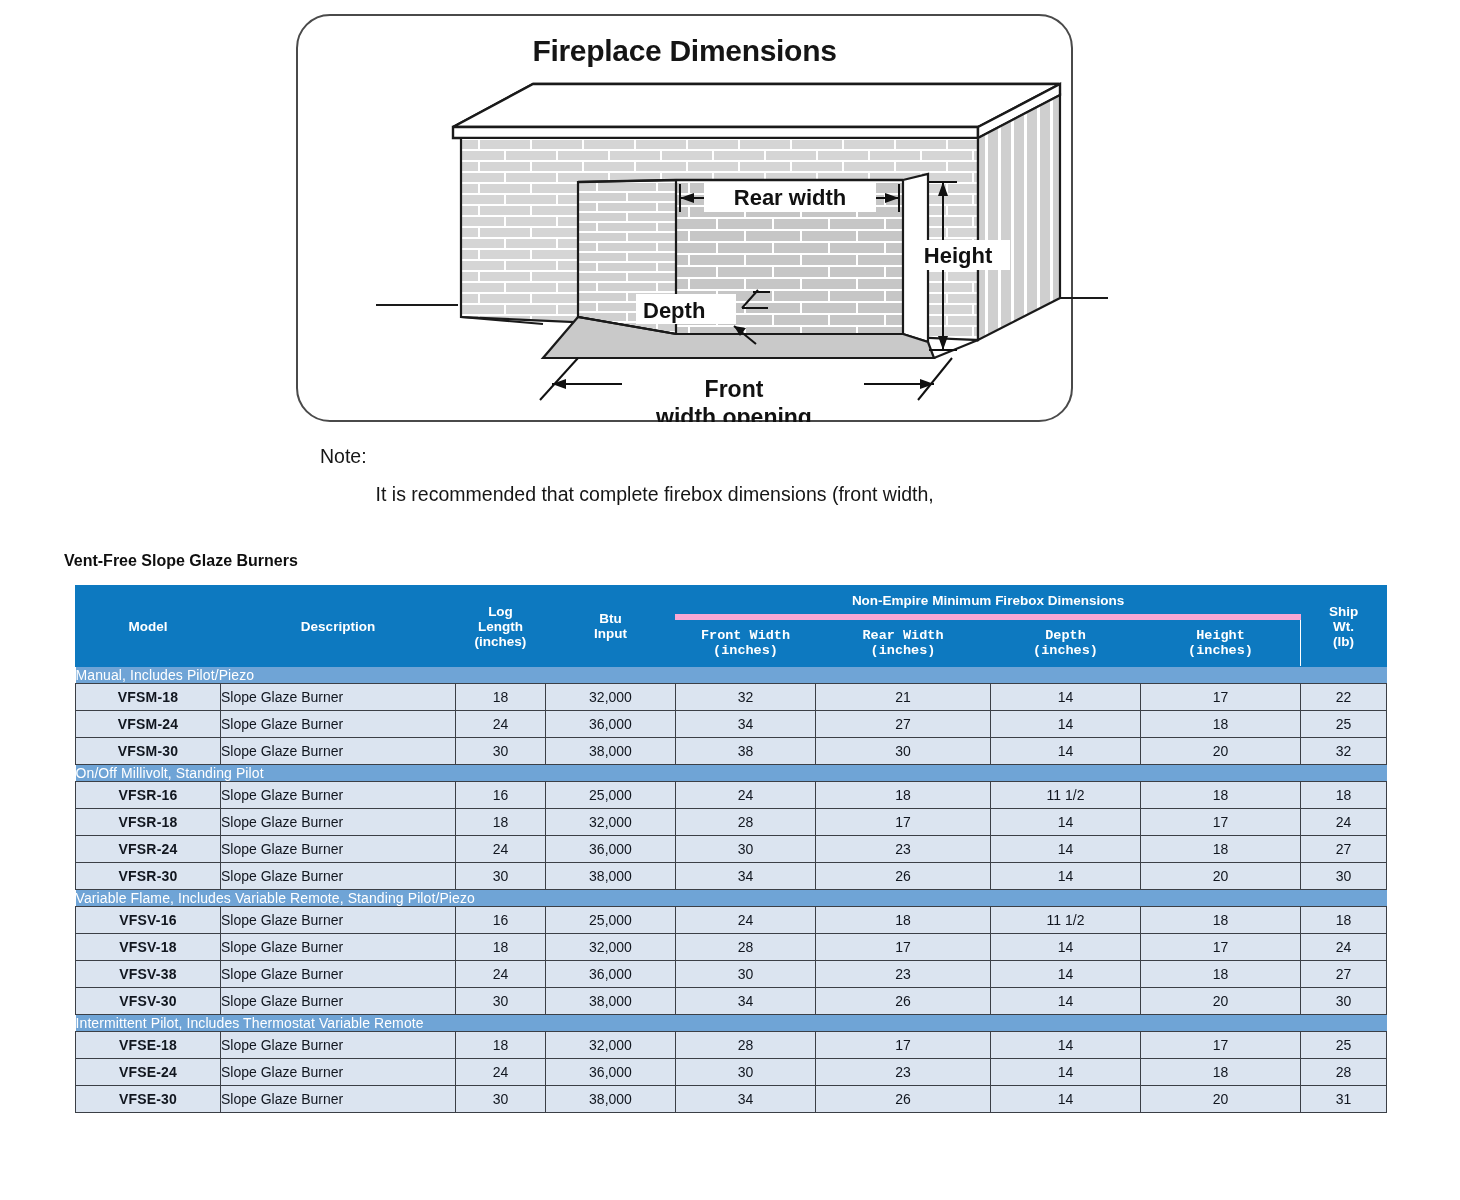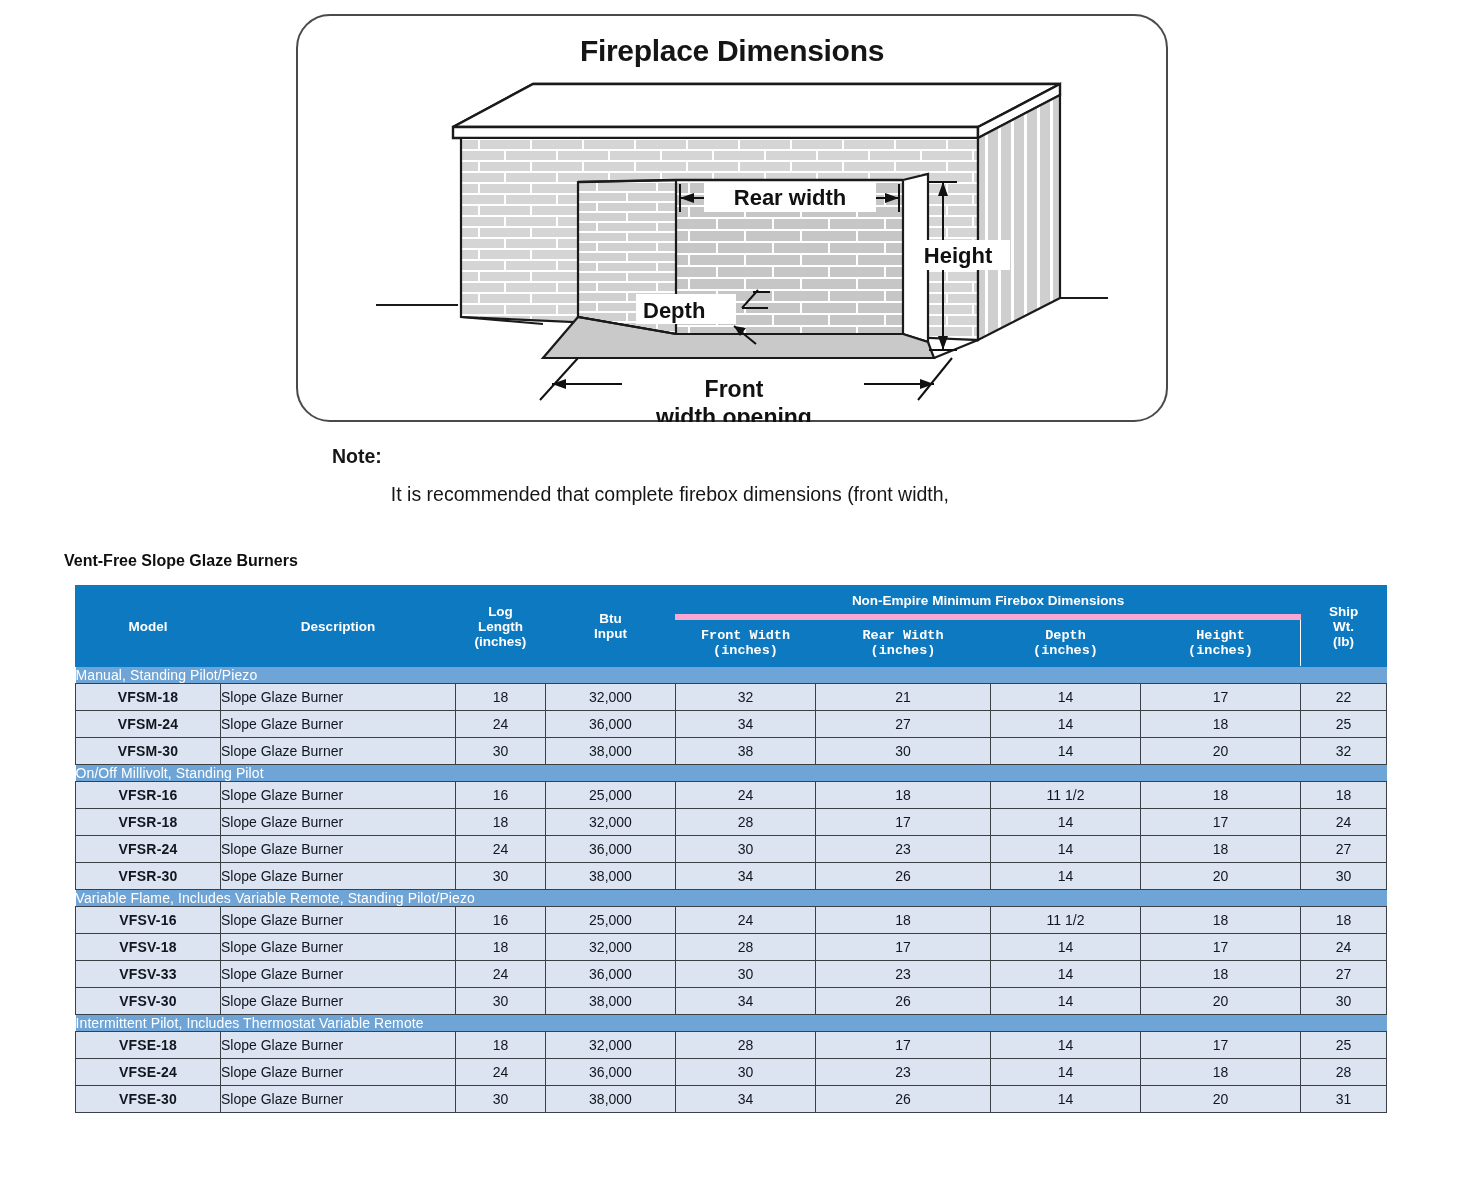--- a/index.html
+++ b/index.html
@@ -14,21 +14,21 @@
     font-family: "Liberation Sans", sans-serif;
     color: #1a1a1a;
     overflow: hidden;
   }
 
   
   #diagram-panel {
     position: absolute;
     left: 296px;
     top: 14px;
-    width: 872px;
+    width: 777px;
     height: 408px;
     border: 2px solid #4a4a4a;
     border-radius: 34px;
     background: #ffffff;
     box-sizing: border-box;
   }
   #diagram-title {
     position: absolute;
     left: 0;
     right: 0;
@@ -51,23 +51,22 @@
   #note-block {
     position: absolute;
     left: 320px;
     top: 443px;
     width: 880px;
     font-size: 19.5px;
     line-height: 27px;
     color: #161616;
   }
   #note-label {
-    font-weight: bold;
+    font-weight: normal;
     margin-right: 9px;
-    margin-left: 12px;
   }
   #note-text-wrap {
     display: flex;
   }
   #note-body-col {
     flex: 1;
     margin-top: 38px;
   }
 
   
@@ -330,21 +329,21 @@
         <div>(inches)</div>
       </th>
       <th class="hdr sub split-left">
         <div>Height</div>
         <div>(inches)</div>
       </th>
     </tr>
   </thead>
   <tbody id="table-body">
       <tr class="grouprow">
-        <td class="grouphdr" colspan="9">Manual, Standing Pilot/Piezo</td>
+        <td class="grouphdr" colspan="9">Manual, Includes Pilot/Piezo</td>
       </tr>
       <tr class="drow">
         <td class="model">VFSM-18</td>
         <td class="desc">Slope Glaze Burner</td>
         <td>18</td>
         <td>32,000</td>
         <td>32</td>
         <td>21</td>
         <td>14</td>
         <td>17</td>
@@ -438,21 +437,21 @@
         <td class="desc">Slope Glaze Burner</td>
         <td>18</td>
         <td>32,000</td>
         <td>28</td>
         <td>17</td>
         <td>14</td>
         <td>17</td>
         <td>24</td>
       </tr>
       <tr class="drow">
-        <td class="model">VFSV-33</td>
+        <td class="model">VFSV-38</td>
         <td class="desc">Slope Glaze Burner</td>
         <td>24</td>
         <td>36,000</td>
         <td>30</td>
         <td>23</td>
         <td>14</td>
         <td>18</td>
         <td>27</td>
       </tr>
       <tr class="drow">

